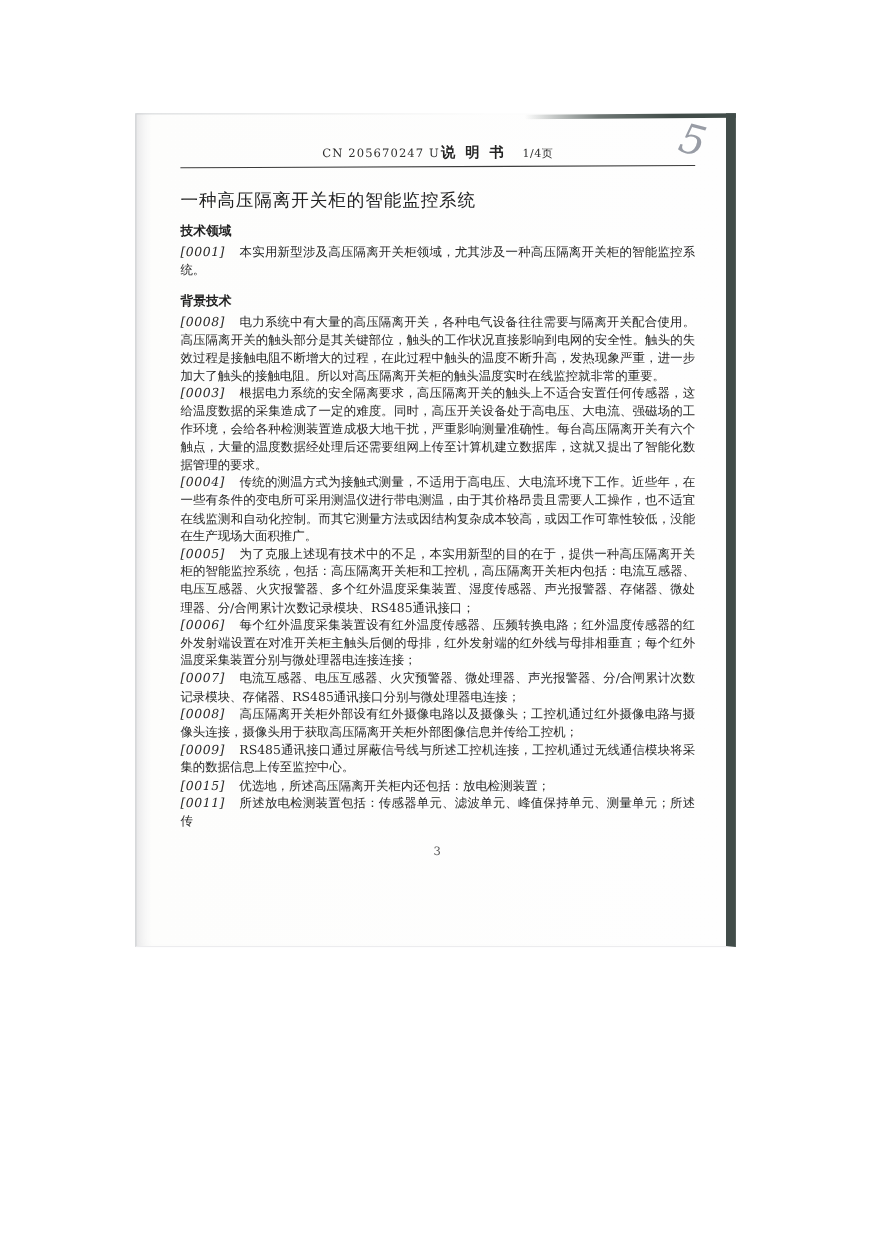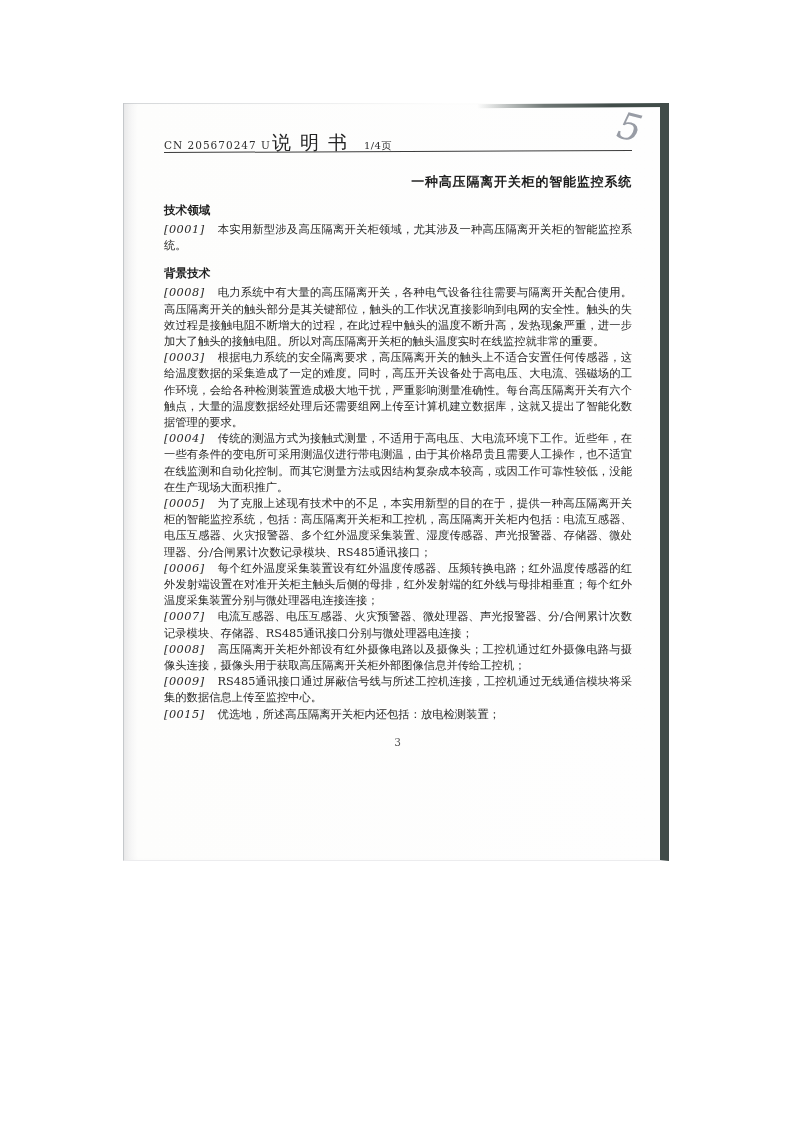--- a/index.html
+++ b/index.html
@@ -60,55 +60,55 @@
   }
   
   .content {
     position: relative;
     padding: 27px 28px 0 40px;
     color: #262626;
   }
   .header-row {
     display: flex;
     align-items: baseline;
-    justify-content: flex-start;
+    justify-content: center;
     height: 16px;
   }
   .doc-number {
     font-size: 10.5px;
     letter-spacing: 1px;
     color: #2e2e2e;
     white-space: nowrap;
   }
   .doc-type {
-    font-size: 19px;
-    font-weight: 400;
+    font-size: 13px;
+    font-weight: 700;
     letter-spacing: 9px;
     text-indent: 9px;
     color: #232323;
     white-space: nowrap;
     transform: translateX(-8px);
   }
   .page-indicator {
     font-size: 10px;
     color: #2e2e2e;
     white-space: nowrap;
     letter-spacing: 0.5px;
   }
   .header-rule {
     margin-top: 5px;
     height: 0;
     border-bottom: 1.4px solid #3c3c3c;
     transform: rotate(-0.25deg);
   }
   .doc-title {
     margin: 21px 0 0 0;
-    text-align: right;
-    font-size: 13px;
-    font-weight: 700;
+    text-align: left;
+    font-size: 16px;
+    font-weight: 400;
     letter-spacing: 0.8px;
     color: #1f1f1f;
     line-height: 18px;
   }
   .section-heading {
     margin: 12px 0 4px 0;
     font-size: 11.6px;
     font-weight: 700;
     color: #1f1f1f;
     line-height: 15px;
@@ -186,17 +186,20 @@
       </p>
       <p class="para">
         <span class="tag">[0008]</span><span>高压隔离开关柜外部设有红外摄像电路以及摄像头；工控机通过红外摄像电路与摄像头连接，摄像头用于获取高压隔离开关柜外部图像信息并传给工控机；</span>
       </p>
       <p class="para">
         <span class="tag">[0009]</span><span>RS485通讯接口通过屏蔽信号线与所述工控机连接，工控机通过无线通信模块将采集的数据信息上传至监控中心。</span>
       </p>
       <p class="para">
         <span class="tag">[0015]</span><span>优选地，所述高压隔离开关柜内还包括：放电检测装置；</span>
       </p>
+      <p class="para">
+        <span class="tag">[0011]</span><span>所述放电检测装置包括：传感器单元、滤波单元、峰值保持单元、测量单元；所述传</span>
+      </p>
     </div>
 
     <div class="footer-pagenum">3</div>
   </div>
 </div>
 
 </body></html>

